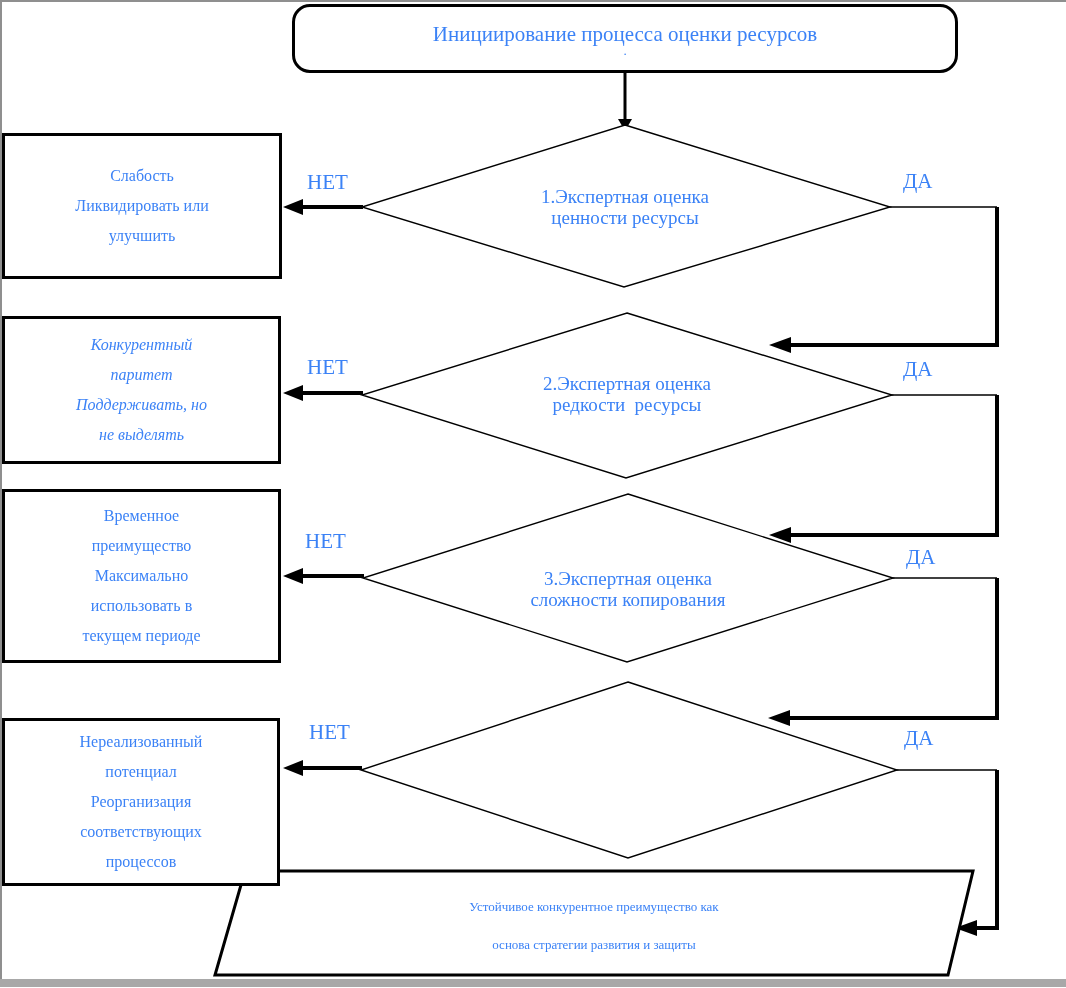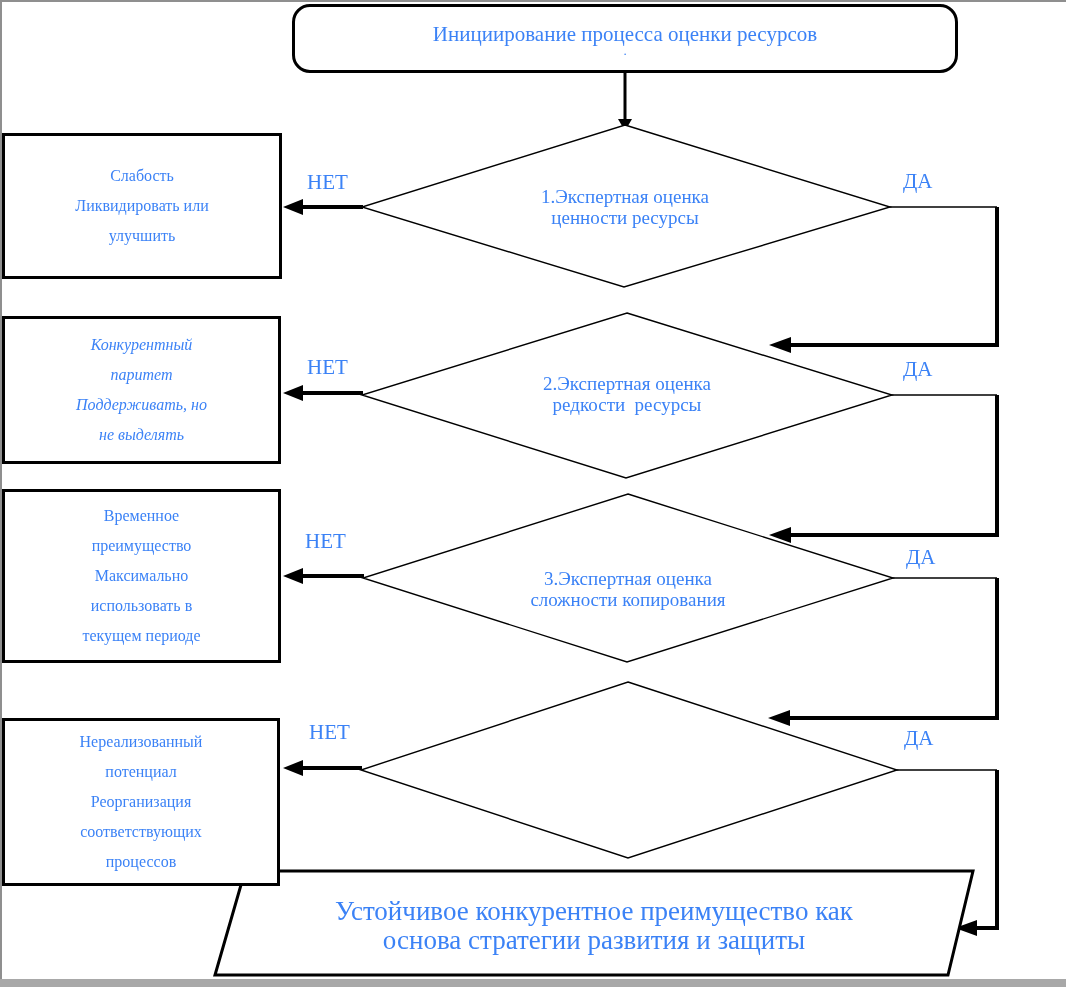--- a/index.html
+++ b/index.html
@@ -83,22 +83,22 @@
   .dlabel-3 { left:463px; top:556px; height:66px; }
   .dlabel-4 { left:463px; top:736px; height:66px; }
 
   .final-label {
     position: absolute;
     left: 294px; top: 893px;
     width: 600px; height: 66px;
     display: flex;
     align-items: center;
     justify-content: center;
-    font-size: 27px;
-    line-height: 29px;
+    font-size: 13px;
+    line-height: 38px;
     text-align: center;
     white-space: pre-wrap;
   }
 
   .edge-label {
     position: absolute;
     font-weight: normal;
     font-size: 21px;
     line-height: 24px;
     white-space: nowrap;

